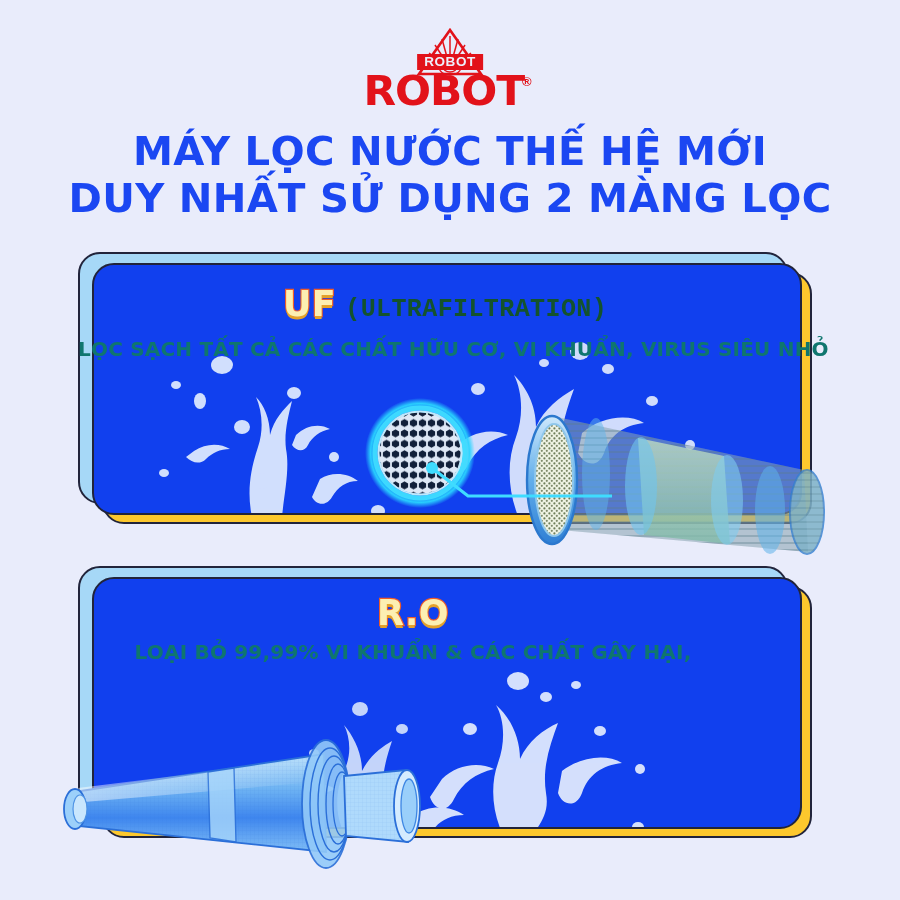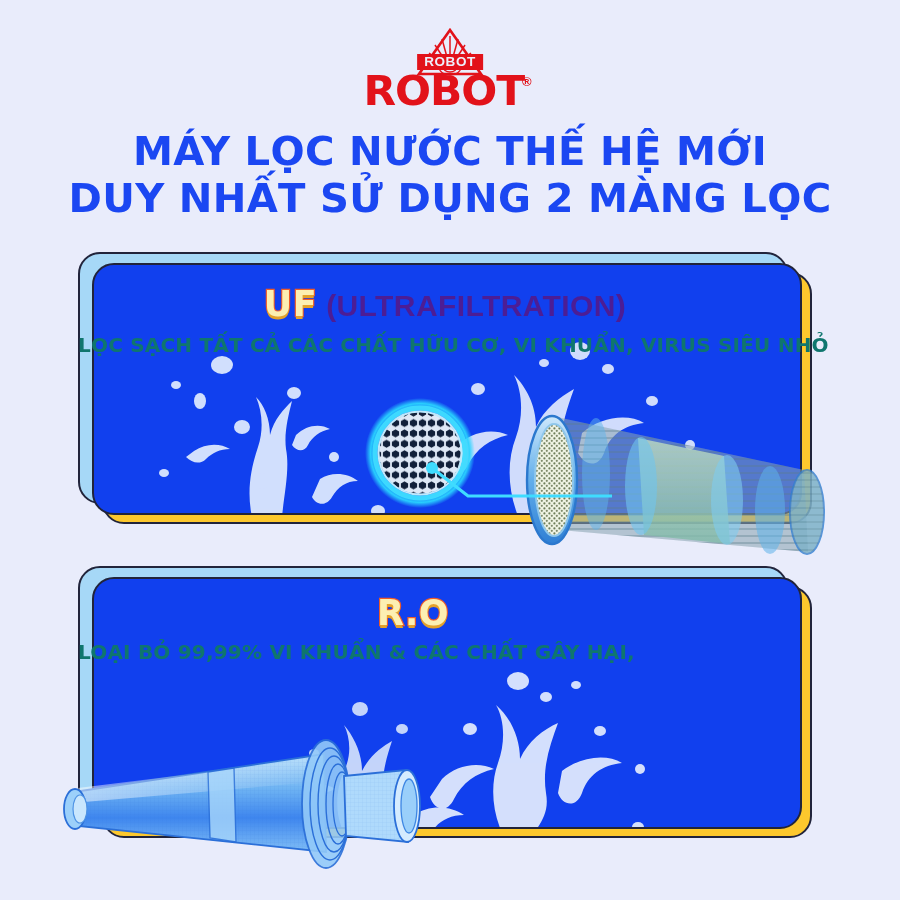--- a/index.html
+++ b/index.html
@@ -121,45 +121,45 @@
   }
 
   
   .splash { position: absolute; opacity: .95; pointer-events: none; }
 
   
   .card-text {
     position: absolute;
     left: 0; right: 0;
     top: 22px;
-    text-align: left;
+    text-align: center;
     z-index: 6;
   }
   .title-row {
     display: flex;
     align-items: baseline;
     justify-content: center;
     gap: 9px;
     line-height: 38px;
   }
   .acronym {
     font-family: "DejaVu Sans", sans-serif;
     font-weight: bold;
     font-size: 35px;
     color: #FCEFB2;
     letter-spacing: .5px;
     -webkit-text-stroke: 2.4px #EF5B29;
     paint-order: stroke fill;
     text-shadow: 0 3px 0 #E4A22B;
   }
   .expanded {
-    font-family: Liberation Sans, sans-serif;
-    font-weight: bold;
-    font-size: 30px;
-    color: #4c1d95;
+    font-family: Liberation Mono, monospace;
+    font-weight: bold;
+    font-size: 25px;
+    color: #14532d;
     letter-spacing: .4px;
   }
   .desc {
     margin-top: 7px;
     color: #0f766e;
     font-family: "DejaVu Sans", sans-serif;
     font-weight: bold;
     font-size: 20px;
     line-height: 26px;
     letter-spacing: .2px;

